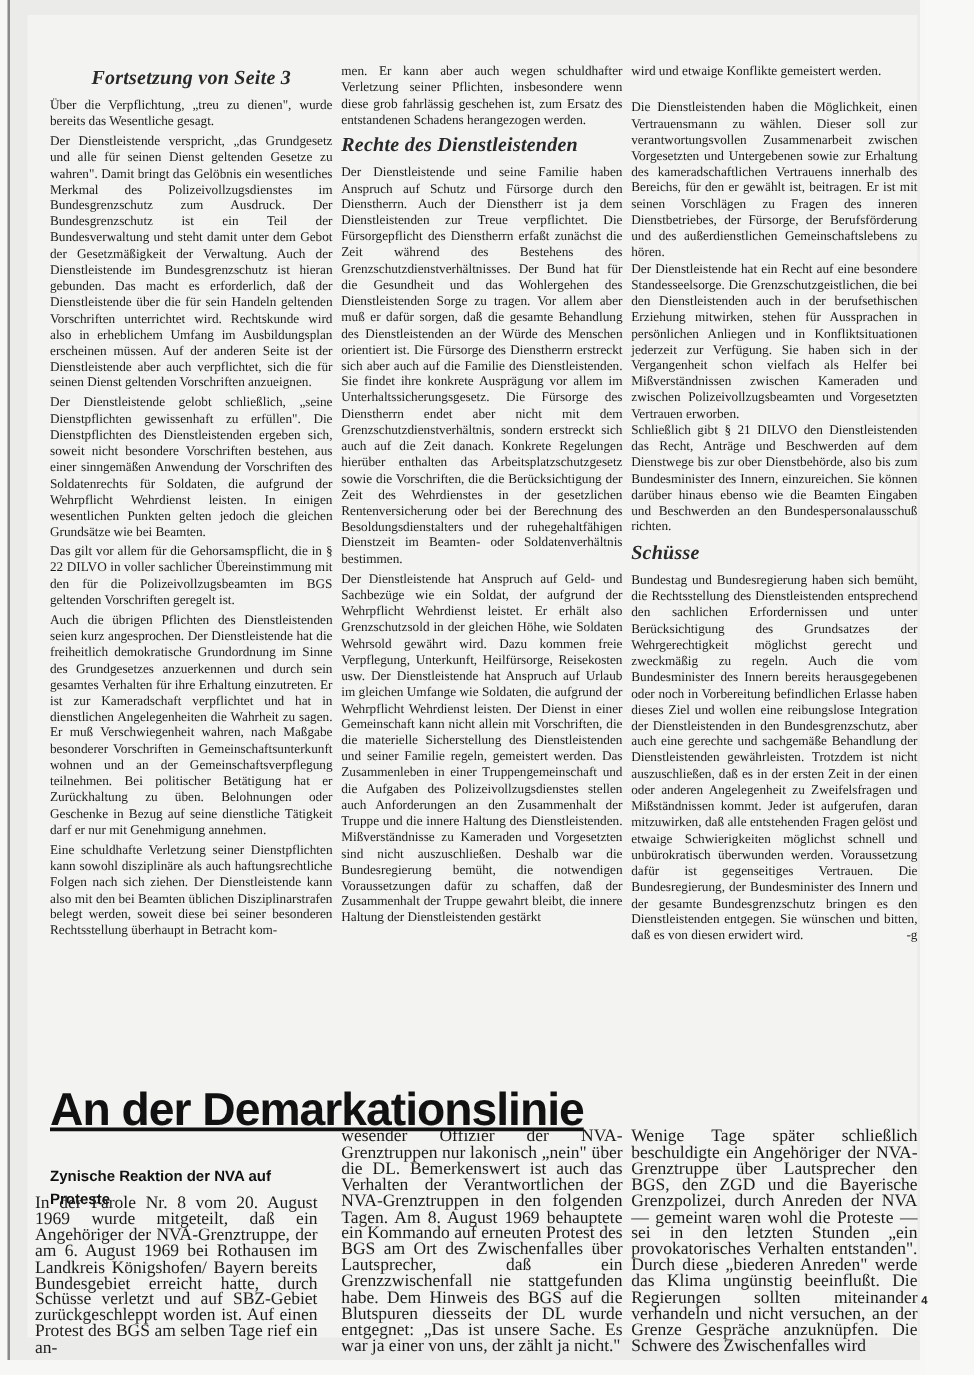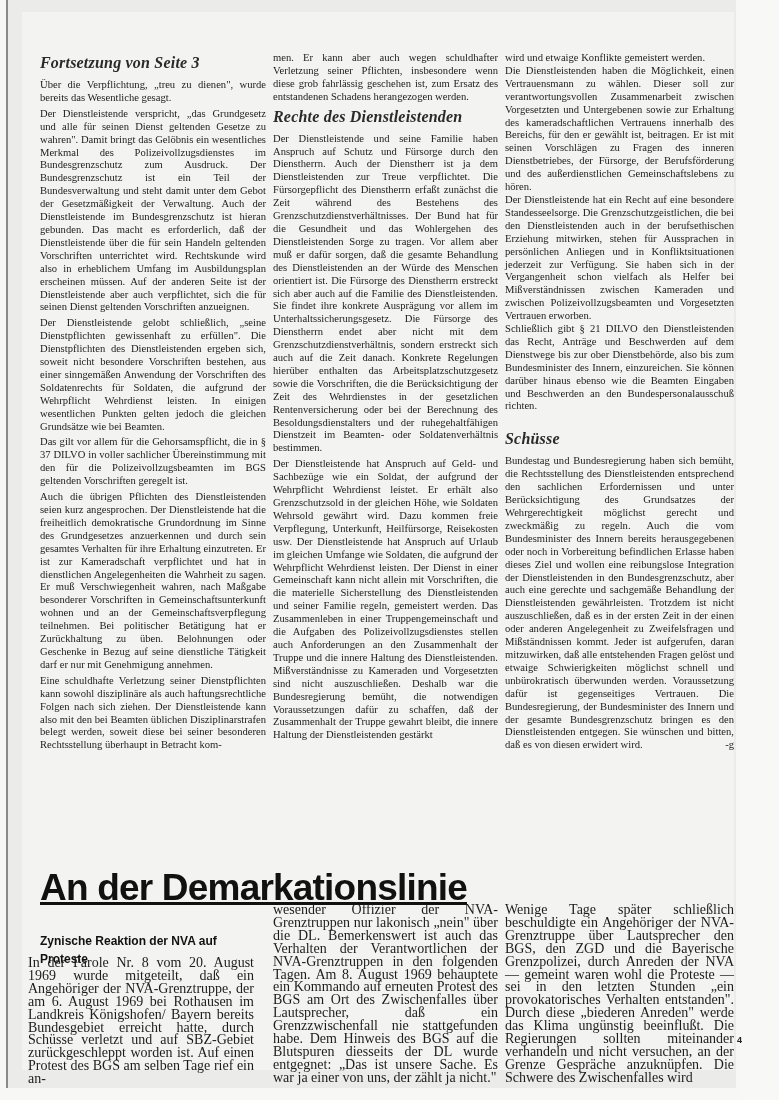--- a/index.html
+++ b/index.html
@@ -92,41 +92,41 @@
 </style>
 </head>
 <body>
 
 <div class="right-speckle"></div>
 <div class="page-scan">
   <div class="page-inner"></div>
 </div>
 
 <div class="col col-1">
-  <h2 class="italic-head" style="margin-top:0;">Fortsetzung von Seite 3</h2>
+  <h2 class="italic-head" style="margin-top:0;text-align:center;">Fortsetzung von Seite 3</h2>
   <p>Über die Verpflichtung, „treu zu dienen", wurde bereits das Wesentliche gesagt.</p>
   <p>Der Dienstleistende verspricht, „das Grundgesetz und alle für seinen Dienst geltenden Gesetze zu wahren". Damit bringt das Gelöbnis ein wesentliches Merkmal des Polizeivollzugsdienstes im Bundesgrenzschutz zum Ausdruck. Der Bundesgrenzschutz ist ein Teil der Bundesverwaltung und steht damit unter dem Gebot der Gesetzmäßigkeit der Verwaltung. Auch der Dienstleistende im Bundesgrenzschutz ist hieran gebunden. Das macht es erforderlich, daß der Dienstleistende über die für sein Handeln geltenden Vorschriften unterrichtet wird. Rechtskunde wird also in erheblichem Umfang im Ausbildungsplan erscheinen müssen. Auf der anderen Seite ist der Dienstleistende aber auch verpflichtet, sich die für seinen Dienst geltenden Vorschriften anzueignen.</p>
   <p>Der Dienstleistende gelobt schließlich, „seine Dienstpflichten gewissenhaft zu erfüllen". Die Dienstpflichten des Dienstleistenden ergeben sich, soweit nicht besondere Vorschriften bestehen, aus einer sinngemäßen Anwendung der Vorschriften des Soldatenrechts für Soldaten, die aufgrund der Wehrpflicht Wehrdienst leisten. In einigen wesentlichen Punkten gelten jedoch die gleichen Grundsätze wie bei Beamten.</p>
-  <p>Das gilt vor allem für die Gehorsamspflicht, die in § 37 DILVO in voller sachlicher Übereinstimmung mit den für die Polizeivollzugsbeamten im BGS geltenden Vorschriften geregelt ist.</p>
+  <p>Das gilt vor allem für die Gehorsamspflicht, die in § 22 DILVO in voller sachlicher Übereinstimmung mit den für die Polizeivollzugsbeamten im BGS geltenden Vorschriften geregelt ist.</p>
   <p>Auch die übrigen Pflichten des Dienstleistenden seien kurz angesprochen. Der Dienstleistende hat die freiheitlich demokratische Grundordnung im Sinne des Grundgesetzes anzuerkennen und durch sein gesamtes Verhalten für ihre Erhaltung einzutreten. Er ist zur Kameradschaft verpflichtet und hat in dienstlichen Angelegenheiten die Wahrheit zu sagen. Er muß Verschwiegenheit wahren, nach Maßgabe besonderer Vorschriften in Gemeinschaftsunterkunft wohnen und an der Gemeinschaftsverpflegung teilnehmen. Bei politischer Betätigung hat er Zurückhaltung zu üben. Belohnungen oder Geschenke in Bezug auf seine dienstliche Tätigkeit darf er nur mit Genehmigung annehmen.</p>
   <p>Eine schuldhafte Verletzung seiner Dienstpflichten kann sowohl disziplinäre als auch haftungsrechtliche Folgen nach sich ziehen. Der Dienstleistende kann also mit den bei Beamten üblichen Disziplinarstrafen belegt werden, soweit diese bei seiner besonderen Rechtsstellung überhaupt in Betracht kom-</p>
 </div>
 
 <div class="col col-2">
   <p>men. Er kann aber auch wegen schuldhafter Verletzung seiner Pflichten, insbesondere wenn diese grob fahrlässig geschehen ist, zum Ersatz des entstandenen Schadens herangezogen werden.</p>
   <h3 class="italic-head gap-head">Rechte des Dienstleistenden</h3>
   <p>Der Dienstleistende und seine Familie haben Anspruch auf Schutz und Fürsorge durch den Dienstherrn. Auch der Dienstherr ist ja dem Dienstleistenden zur Treue verpflichtet. Die Fürsorgepflicht des Dienstherrn erfaßt zunächst die Zeit während des Bestehens des Grenzschutzdienstverhältnisses. Der Bund hat für die Gesundheit und das Wohlergehen des Dienstleistenden Sorge zu tragen. Vor allem aber muß er dafür sorgen, daß die gesamte Behandlung des Dienstleistenden an der Würde des Menschen orientiert ist. Die Fürsorge des Dienstherrn erstreckt sich aber auch auf die Familie des Dienstleistenden. Sie findet ihre konkrete Ausprägung vor allem im Unterhaltssicherungsgesetz. Die Fürsorge des Dienstherrn endet aber nicht mit dem Grenzschutzdienstverhältnis, sondern erstreckt sich auch auf die Zeit danach. Konkrete Regelungen hierüber enthalten das Arbeitsplatzschutzgesetz sowie die Vorschriften, die die Berücksichtigung der Zeit des Wehrdienstes in der gesetzlichen Rentenversicherung oder bei der Berechnung des Besoldungsdienstalters und der ruhegehaltfähigen Dienstzeit im Beamten- oder Soldatenverhältnis bestimmen.</p>
   <p>Der Dienstleistende hat Anspruch auf Geld- und Sachbezüge wie ein Soldat, der aufgrund der Wehrpflicht Wehrdienst leistet. Er erhält also Grenzschutzsold in der gleichen Höhe, wie Soldaten Wehrsold gewährt wird. Dazu kommen freie Verpflegung, Unterkunft, Heilfürsorge, Reisekosten usw. Der Dienstleistende hat Anspruch auf Urlaub im gleichen Umfange wie Soldaten, die aufgrund der Wehrpflicht Wehrdienst leisten. Der Dienst in einer Gemeinschaft kann nicht allein mit Vorschriften, die die materielle Sicherstellung des Dienstleistenden und seiner Familie regeln, gemeistert werden. Das Zusammenleben in einer Truppengemeinschaft und die Aufgaben des Polizeivollzugsdienstes stellen auch Anforderungen an den Zusammenhalt der Truppe und die innere Haltung des Dienstleistenden. Mißverständnisse zu Kameraden und Vorgesetzten sind nicht auszuschließen. Deshalb war die Bundesregierung bemüht, die notwendigen Voraussetzungen dafür zu schaffen, daß der Zusammenhalt der Truppe gewahrt bleibt, die innere Haltung der Dienstleistenden gestärkt</p>
 </div>
 
 <div class="col col-3">
-  <p style="margin-bottom:0">wird und etwaige Konflikte gemeistert werden.</p>
+  <p style="margin-bottom:16px">wird und etwaige Konflikte gemeistert werden.</p>
   <p style="margin-bottom:0">Die Dienstleistenden haben die Möglichkeit, einen Vertrauensmann zu wählen. Dieser soll zur verantwortungsvollen Zusammenarbeit zwischen Vorgesetzten und Untergebenen sowie zur Erhaltung des kameradschaftlichen Vertrauens innerhalb des Bereichs, für den er gewählt ist, beitragen. Er ist mit seinen Vorschlägen zu Fragen des inneren Dienstbetriebes, der Fürsorge, der Berufsförderung und des außerdienstlichen Gemeinschaftslebens zu hören.</p>
   <p style="margin-bottom:0">Der Dienstleistende hat ein Recht auf eine besondere Standesseelsorge. Die Grenzschutzgeistlichen, die bei den Dienstleistenden auch in der berufsethischen Erziehung mitwirken, stehen für Aussprachen in persönlichen Anliegen und in Konfliktsituationen jederzeit zur Verfügung. Sie haben sich in der Vergangenheit schon vielfach als Helfer bei Mißverständnissen zwischen Kameraden und zwischen Polizeivollzugsbeamten und Vorgesetzten Vertrauen erworben.</p>
-  <p style="margin-bottom:16px">Schließlich gibt § 21 DILVO den Dienstleistenden das Recht, Anträge und Beschwerden auf dem Dienstwege bis zur ober Dienstbehörde, also bis zum Bundesminister des Innern, einzureichen. Sie können darüber hinaus ebenso wie die Beamten Eingaben und Beschwerden an den Bundespersonalausschuß richten.</p>
+  <p style="margin-bottom:4px">Schließlich gibt § 21 DILVO den Dienstleistenden das Recht, Anträge und Beschwerden auf dem Dienstwege bis zur ober Dienstbehörde, also bis zum Bundesminister des Innern, einzureichen. Sie können darüber hinaus ebenso wie die Beamten Eingaben und Beschwerden an den Bundespersonalausschuß richten.</p>
   <h3 class="italic-head gap-head">Schüsse</h3>
   <p><span>Bundestag und Bundesregierung haben sich bemüht, die Rechtsstellung des Dienstleistenden entsprechend den sachlichen Erfordernissen und unter Berücksichtigung des Grundsatzes der Wehrgerechtigkeit möglichst gerecht und zweckmäßig zu regeln. Auch die vom Bundesminister des Innern bereits herausgegebenen oder noch in Vorbereitung befindlichen Erlasse haben dieses Ziel und wollen eine reibungslose Integration der Dienstleistenden in den Bundesgrenzschutz, aber auch eine gerechte und sachgemäße Behandlung der Dienstleistenden gewährleisten. Trotzdem ist nicht auszuschließen, daß es in der ersten Zeit in der einen oder anderen Angelegenheit zu Zweifelsfragen und Mißständnissen kommt. Jeder ist aufgerufen, daran mitzuwirken, daß alle entstehenden Fragen gelöst und etwaige Schwierigkeiten möglichst schnell und unbürokratisch überwunden werden. Voraussetzung dafür ist gegenseitiges Vertrauen. Die Bundesregierung, der Bundesminister des Innern und der gesamte Bundesgrenzschutz bringen es den Dienstleistenden entgegen. Sie wünschen und bitten, daß es von diesen erwidert wird.</span><span class="signature">-g</span></p>
 </div>
 
 <h1 class="headline">An der Demarkationslinie</h1>
 <h2 class="subhead">Zynische Reaktion der NVA auf Proteste</h2>
 
 <div class="bcol bcol-1" style="top:957px">
   <p>In der Parole Nr. 8 vom 20. August 1969 wurde mitgeteilt, daß ein Angehöriger der NVA-Grenztruppe, der am 6. August 1969 bei Rothausen im Landkreis Königshofen/ Bayern bereits Bundesgebiet erreicht hatte, durch Schüsse verletzt und auf SBZ-Gebiet zurückgeschleppt worden ist. Auf einen Protest des BGS am selben Tage rief ein an-</p>
 </div>

